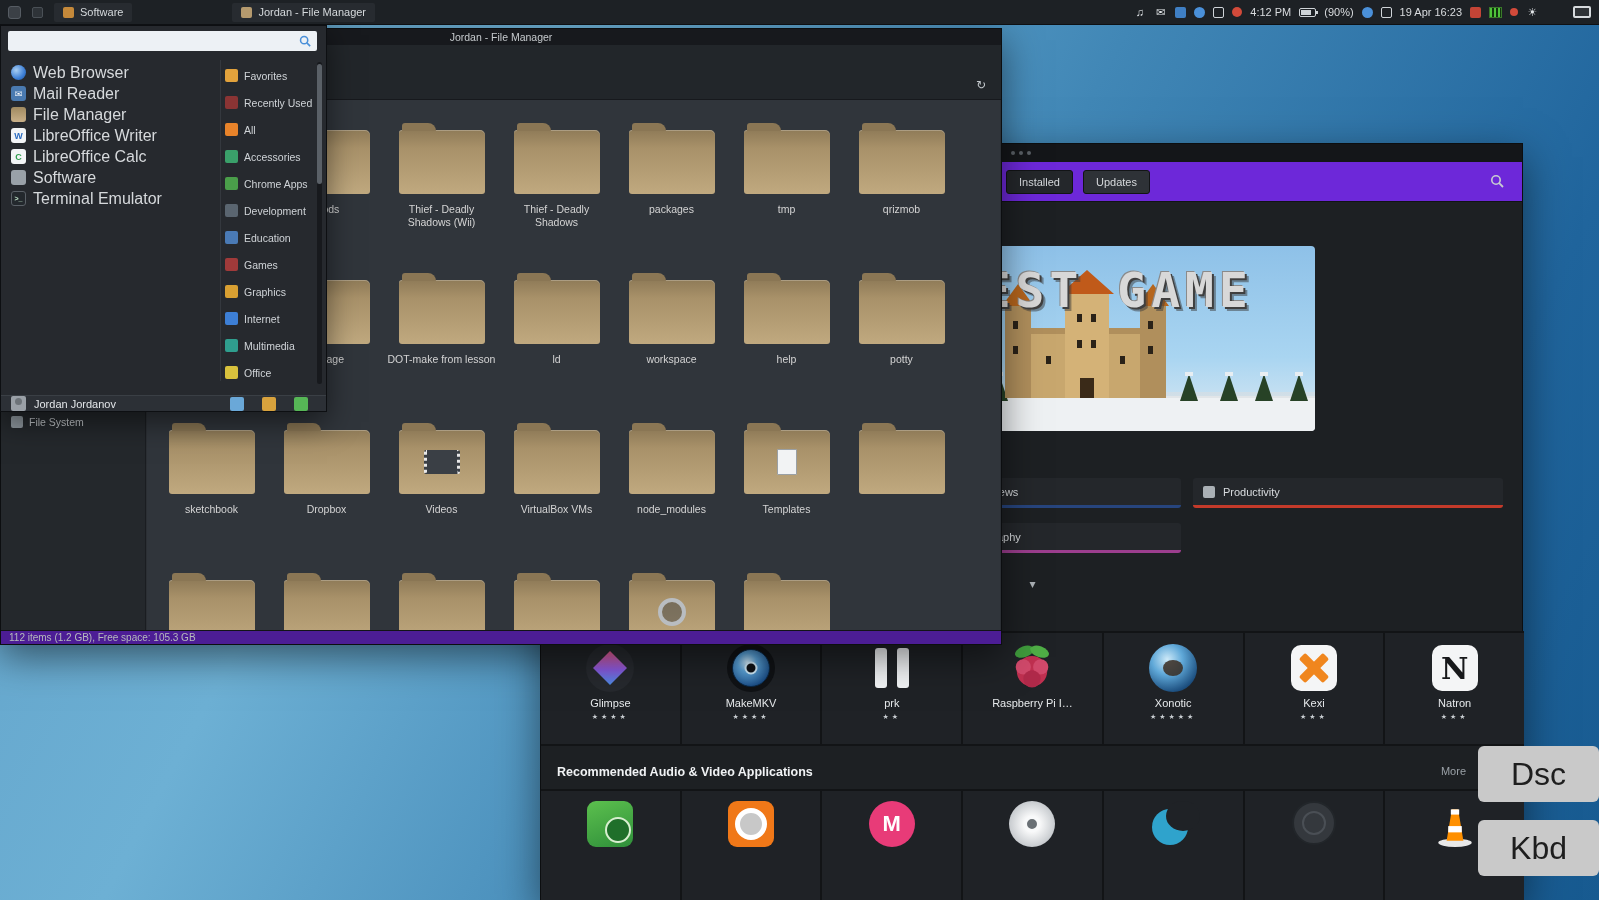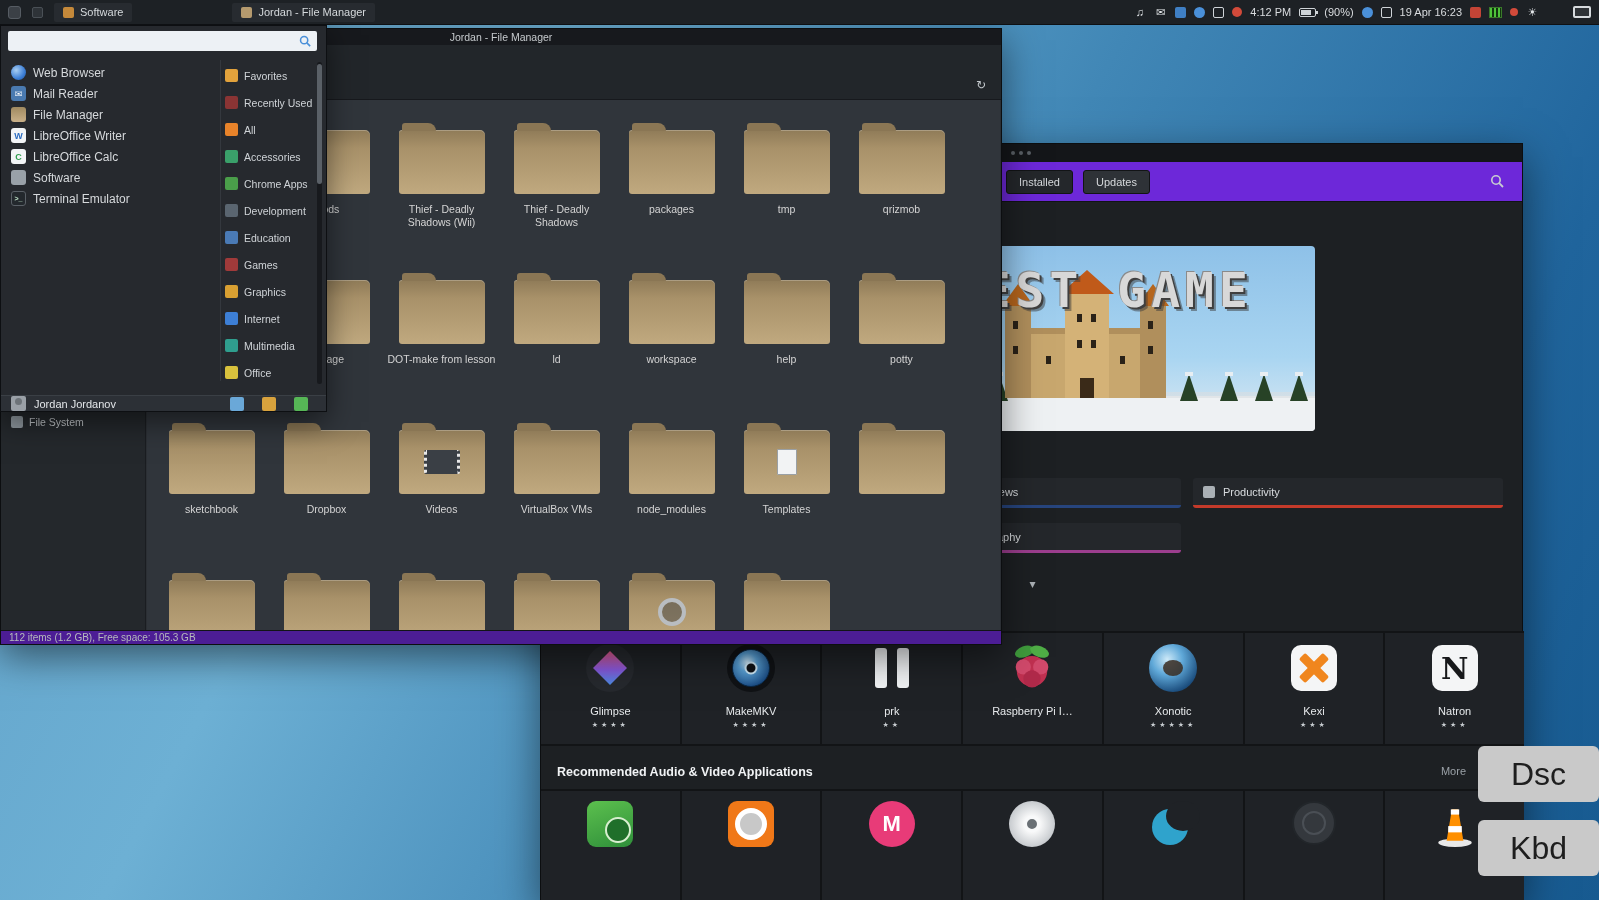--- a/index.html
+++ b/index.html
@@ -39,21 +39,21 @@
   .pi-mon{width:18px;height:12px;border:2px solid #d6dadd;border-radius:2px;background:rgba(255,255,255,.08);margin-left:26px}
 
   
   .wmenu{position:absolute;left:0;top:25px;width:327px;height:387px;background:#26292e;border:1px solid #0d0f12;
     box-shadow:0 10px 28px rgba(0,0,0,.5);z-index:30}
   .wm-search{position:absolute;left:7px;right:9px;top:5px;height:20px;background:#edf1f5;border-radius:2px;
     display:flex;align-items:center;padding:0 6px;gap:4px}
   .wm-search input{flex:1;border:0;outline:0;background:transparent;font-size:11px;color:#222;font-family:inherit}
   .wm-apps{position:absolute;left:6px;top:36px;width:208px}
   .wm-app{display:flex;align-items:center;gap:7px;height:21px;padding:0 4px;border-radius:2px}
-  .wm-app .lbl{font-size:12px;color:#d6d9dc;white-space:nowrap}
+  .wm-app .lbl{font-size:16px;color:#d6d9dc;white-space:nowrap}
   .mi{width:15px;height:15px;border-radius:3px;flex:none;display:flex;align-items:center;justify-content:center;
     font-weight:bold;font-size:9px;color:#fff}
   .mi-browser{background:radial-gradient(circle at 35% 35%,#a8cef2,#3d7fd6 60%,#1d4f96);border-radius:50%}
   .mi-mail{background:#4a7ab0}.mi-mail::before{content:"\2709";font-size:9px}
   .mi-files{background:linear-gradient(#a08a60,#c9b089)}
   .mi-writer{background:#f2f4f6}.mi-writer::before{content:"W";color:#2a6bc0}
   .mi-calc{background:#f2f4f6}.mi-calc::before{content:"C";color:#2f9e4f}
   .mi-software{background:#99a1a8}
   .mi-terminal{background:#23282d;border:1px solid #5a6067}.mi-terminal::before{content:">_";color:#bfe3c8;font-size:7px}
   .wm-sep{position:absolute;left:219px;top:34px;bottom:30px;width:1px;background:#34383e}
@@ -142,21 +142,21 @@
   .cico{width:12px;height:12px;border-radius:2px;background:#aab0b5;flex:none}
   .sw-cat:nth-child(1) .cico{background:#8fa3c8}
   .sw-cat:nth-child(3) .cico{background:#c9a0c0}
   .sw-cat:nth-child(4) .cico{background:#e8832a}
   .sw-expander{position:absolute;left:0;width:983px;top:432px;text-align:center;color:#aab0b5;font-size:12px;height:16px;line-height:16px}
   .sw-expander::before{content:"\25BE"}
   .sw-apps{position:absolute;left:0;top:487px;width:983px;height:115px;display:grid;grid-template-columns:repeat(7,1fr);
     gap:2px;background:#121416;border-top:2px solid #121416;border-bottom:2px solid #121416}
   .ft{background:#1f2226;display:flex;flex-direction:column;align-items:center;padding-top:8px}
   .ft-ic{height:54px;display:flex;align-items:center;justify-content:center;position:relative}
-  .ft-name{font-size:11px;color:#e6e9eb;margin-top:10px;white-space:nowrap}
+  .ft-name{font-size:11px;color:#e6e9eb;margin-top:2px;white-space:nowrap}
   .ft-stars{font-size:7px;letter-spacing:3px;color:#c9ced2;margin-top:4px;height:9px}
   .sw-section{position:absolute;left:16px;top:621px;right:16px;display:flex;align-items:flex-start}
   .sw-section-title{font-size:12.5px;font-weight:bold;color:#f0f2f4}
   .sw-more{margin-left:auto;font-size:11px;color:#9aa0a6;margin-right:40px}
   .sw-bottom{position:absolute;left:0;top:645px;width:983px;height:112px;display:grid;grid-template-columns:repeat(7,1fr);
     gap:2px;background:#121416;border-top:2px solid #121416}
   .bt{background:#1f2226;display:flex;align-items:flex-start;justify-content:center;padding-top:10px}
 
   
   .ic-glimpse{width:48px;height:48px;border-radius:50%;background:#26292e;display:flex;align-items:center;justify-content:center}

